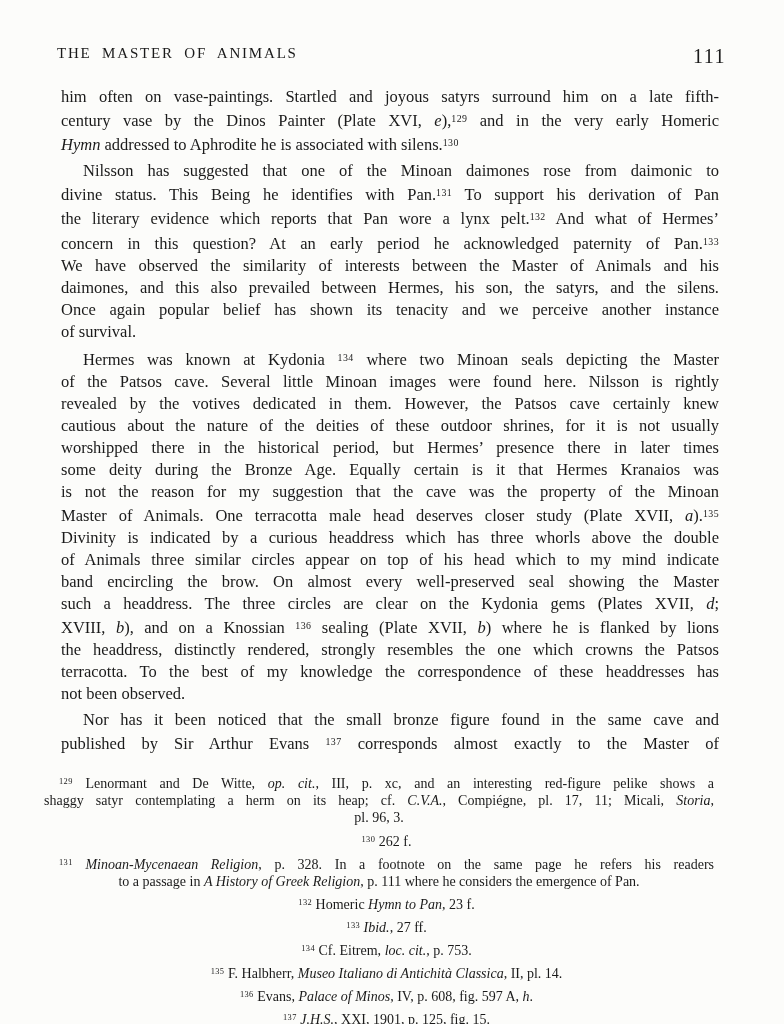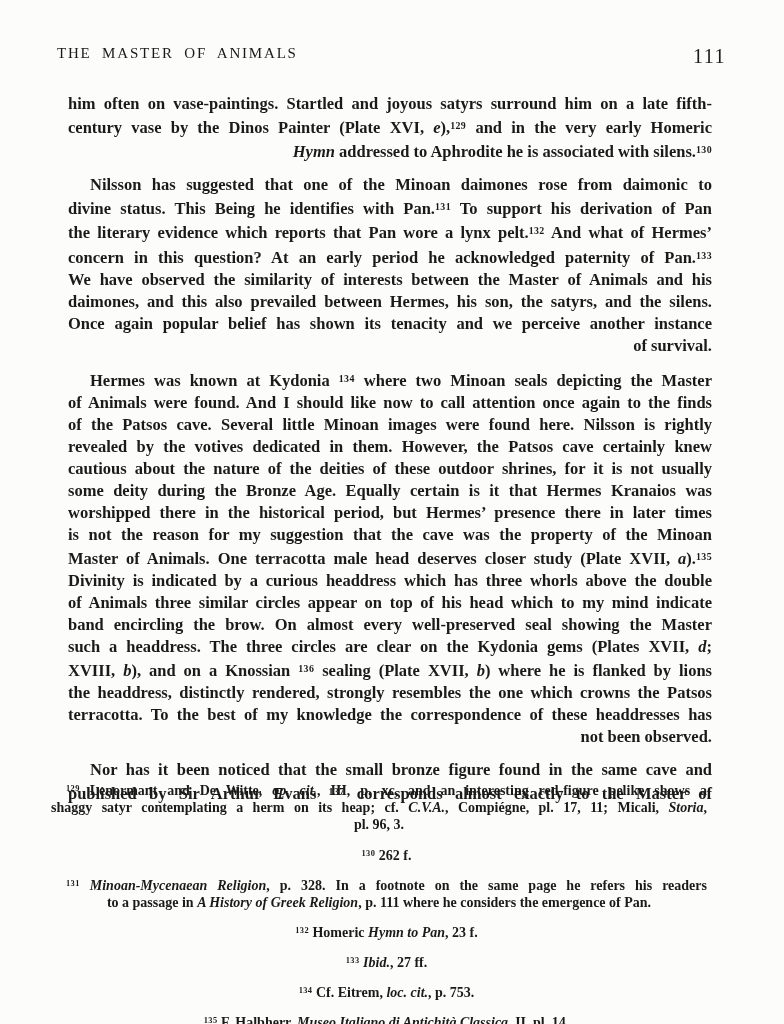--- a/index.html
+++ b/index.html
@@ -16,34 +16,34 @@
     font-size:15px; letter-spacing:1.8px; word-spacing:5px;
   }
   .page-number {
     position:absolute; right:-3px; top:0;
     font-size:20px; letter-spacing:1.5px;
   }
   .body-text {
     position:absolute; top:82px; left:57px; width:666px;
     font-size:16.5px;
   }
-  .bline { line-height:22px; text-align:right; white-space:normal; }
+  .bline { line-height:22px; text-align:left; white-space:normal; }
   .fline { line-height:17.4px; text-align:center; }
   .just { text-align:justify; text-align-last:justify; }
   .bline.ind { text-indent:22px; }
   .fline.ind { text-indent:15px; }
   .footnotes {
     position:absolute; top:769px; left:40px; width:678px;
     font-size:14px;
   }
   .it { font-style:italic; }
   .sup {
     font-size:0.6em; vertical-align:0.42em; letter-spacing:0.4px;
   }
-  .paragraph, .footnote { margin:11px;font-weight:bold; }
+  .paragraph, .footnote { margin:4px; }
 </style>
 </head>
 <body>
 
 <div id="page">
   <div class="header">
     <span class="running-title">THE MASTER OF ANIMALS</span>
     <span class="page-number">111</span>
   </div>
   <div class="body-text">
@@ -57,26 +57,25 @@
         <div class="bline just"><span>divine status. This Being he identifies with Pan.</span><span class="sup">131</span><span> To support his derivation of Pan</span></div>
         <div class="bline just"><span>the literary evidence which reports that Pan wore a lynx pelt.</span><span class="sup">132</span><span> And what of Hermes’</span></div>
         <div class="bline just"><span>concern in this question? At an early period he acknowledged paternity of Pan.</span><span class="sup">133</span></div>
         <div class="bline just"><span>We have observed the similarity of interests between the Master of Animals and his</span></div>
         <div class="bline just"><span>daimones, and this also prevailed between Hermes, his son, the satyrs, and the silens.</span></div>
         <div class="bline just"><span>Once again popular belief has shown its tenacity and we perceive another instance</span></div>
         <div class="bline"><span>of survival.</span></div>
       </div>
       <div class="paragraph">
         <div class="bline just ind"><span>Hermes was known at Kydonia </span><span class="sup">134</span><span> where two Minoan seals depicting the Master</span></div>
-        <div class="bline just"><span>of Animals were found. And I should like now to call attention once again to the finds</span></div>
         <div class="bline just"><span>of the Patsos cave. Several little Minoan images were found here. Nilsson is rightly</span></div>
         <div class="bline just"><span>revealed by the votives dedicated in them. However, the Patsos cave certainly knew</span></div>
         <div class="bline just"><span>cautious about the nature of the deities of these outdoor shrines, for it is not usually</span></div>
+        <div class="bline just"><span>worshipped there in the historical period, but Hermes’ presence there in later times</span></div>
         <div class="bline just"><span>some deity during the Bronze Age. Equally certain is it that Hermes Kranaios was</span></div>
-        <div class="bline just"><span>worshipped there in the historical period, but Hermes’ presence there in later times</span></div>
         <div class="bline just"><span>is not the reason for my suggestion that the cave was the property of the Minoan</span></div>
         <div class="bline just"><span>Master of Animals. One terracotta male head deserves closer study (Plate XVII, </span><span class="it">a</span><span>).</span><span class="sup">135</span></div>
         <div class="bline just"><span>Divinity is indicated by a curious headdress which has three whorls above the double</span></div>
         <div class="bline just"><span>of Animals three similar circles appear on top of his head which to my mind indicate</span></div>
         <div class="bline just"><span>band encircling the brow. On almost every well-preserved seal showing the Master</span></div>
         <div class="bline just"><span>such a headdress. The three circles are clear on the Kydonia gems (Plates XVII, </span><span class="it">d</span><span>;</span></div>
         <div class="bline just"><span>XVIII, </span><span class="it">b</span><span>), and on a Knossian </span><span class="sup">136</span><span> sealing (Plate XVII, </span><span class="it">b</span><span>) where he is flanked by lions</span></div>
         <div class="bline just"><span>the headdress, distinctly rendered, strongly resembles the one which crowns the Patsos</span></div>
         <div class="bline just"><span>terracotta. To the best of my knowledge the correspondence of these headdresses has</span></div>
         <div class="bline"><span>not been observed.</span></div>

